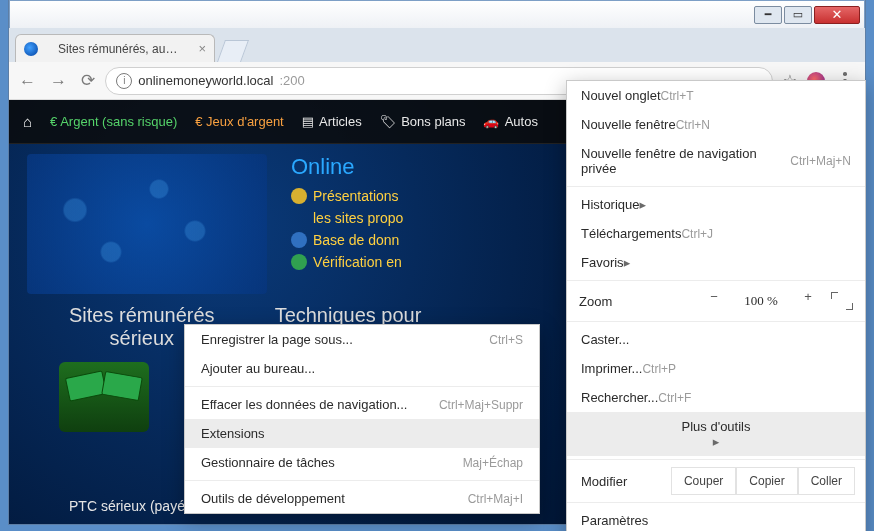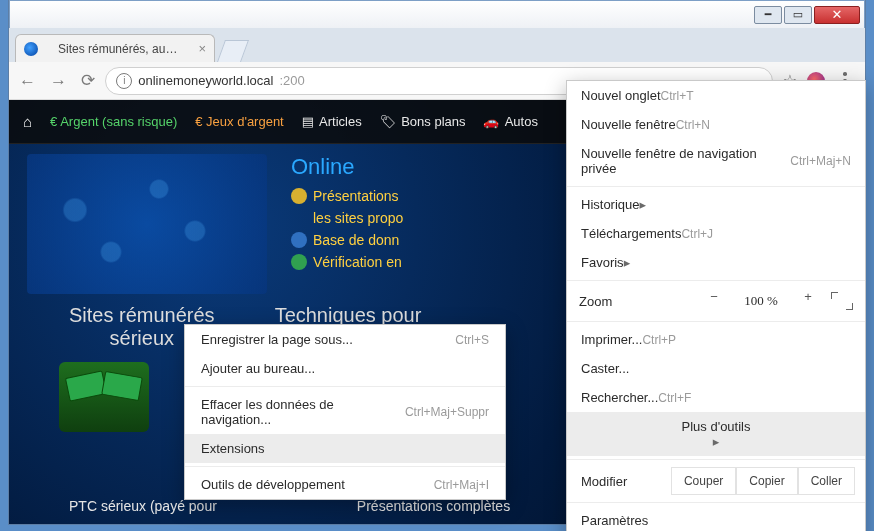--- a/index.html
+++ b/index.html
@@ -75,21 +75,21 @@
   .zoom-row .zval { width:48px; text-align:center;font-family:Liberation Serif, serif;}
   .zoom-row .full { width:22px;height:18px; position:relative;}
   .zoom-row .full::before,.zoom-row .full::after{content:"";position:absolute;width:6px;height:6px;border:1.5px solid #666;}
   .zoom-row .full::before{top:0;left:0;border-right:none;border-bottom:none;}
   .zoom-row .full::after{bottom:0;right:0;border-left:none;border-top:none;}
   .edit-row { display:flex; align-items:center; padding:4px 10px; gap:0;}
   .edit-row .lbl { flex:1; padding:6px 4px;}
   .edit-row .ebtn { border:1px solid #e2e2e2; padding:6px 12px; font-size:12px; color:#444;}
 
   
-  .submenu { position:absolute; left:184px; top:324px; width:322px; background:#fff; border:1px solid #c9c9c9; box-shadow:0 6px 20px rgba(0,0,0,.3); font-size:13px; color:#2b2b2b; z-index:25;}
+  .submenu { position:absolute; left:184px; top:324px; width:356px; background:#fff; border:1px solid #c9c9c9; box-shadow:0 6px 20px rgba(0,0,0,.3); font-size:13px; color:#2b2b2b; z-index:25;}
   .submenu .row { display:flex; align-items:center; justify-content:space-between; padding:7px 16px;}
   .submenu .row.highlight { background:#ececec;}
   .submenu hr { border:none; border-top:1px solid #ececec; margin:3px 0;}
   .submenu .sc { color:#9a9a9a; font-size:12px;}
 </style>
 </head>
 <body>
 
 <div class="chrome-window">
 
@@ -214,26 +214,26 @@
   <hr>
   <div class="zoom-row">
     <span style="flex:1">Zoom</span>
     <span class="zbtn">−</span>
     <span class="zval">100 %</span>
     <span class="zbtn">+</span>
     <span class="full"></span>
   </div>
   <hr>
   <div class="row">
+      <span>Caster...</span>
+      <span></span>
+    </div>
+  <div class="row">
       <span>Imprimer...</span>
       <span class="sc">Ctrl+P</span>
-    </div>
-  <div class="row">
-      <span>Caster...</span>
-      <span></span>
     </div>
   <div class="row">
       <span>Rechercher...</span>
       <span class="sc">Ctrl+F</span>
     </div>
   <div class="row highlight">
       <span>Plus d'outils</span>
       <span class="arrow">▸</span>
     </div>
   <hr>
@@ -266,18 +266,22 @@
     </div>
   <hr>
   <div class="row">
       <span>Effacer les données de navigation...</span>
       <span class="sc">Ctrl+Maj+Suppr</span>
     </div>
   <div class="row highlight">
       <span>Extensions</span>
       <span></span>
     </div>
+  <div class="row">
+      <span>Gestionnaire de tâches</span>
+      <span class="sc">Maj+Échap</span>
+    </div>
   <hr>
   <div class="row">
       <span>Outils de développement</span>
       <span class="sc">Ctrl+Maj+I</span>
     </div>
 </div>
 
 </body></html>

